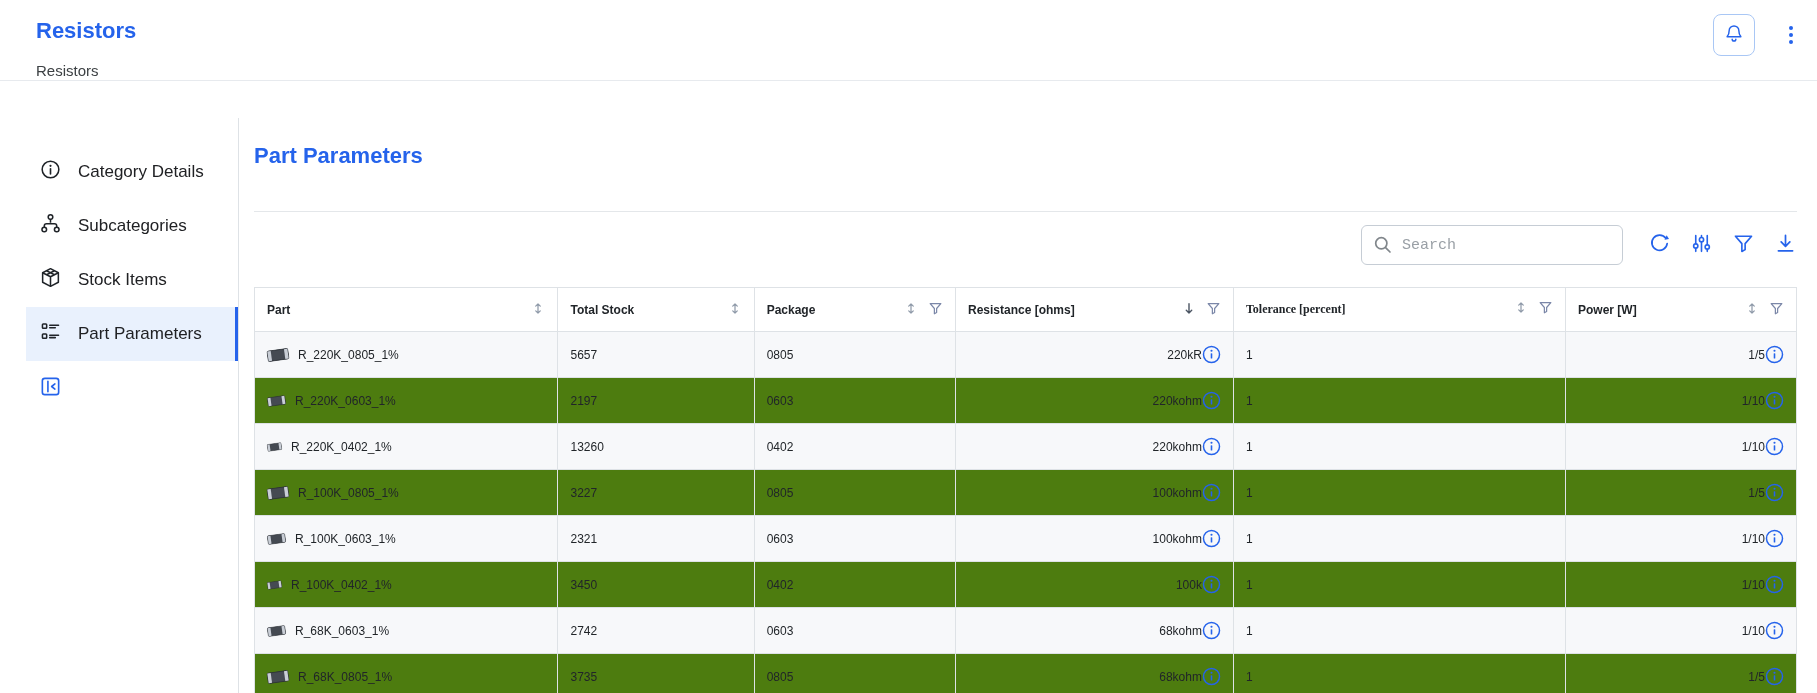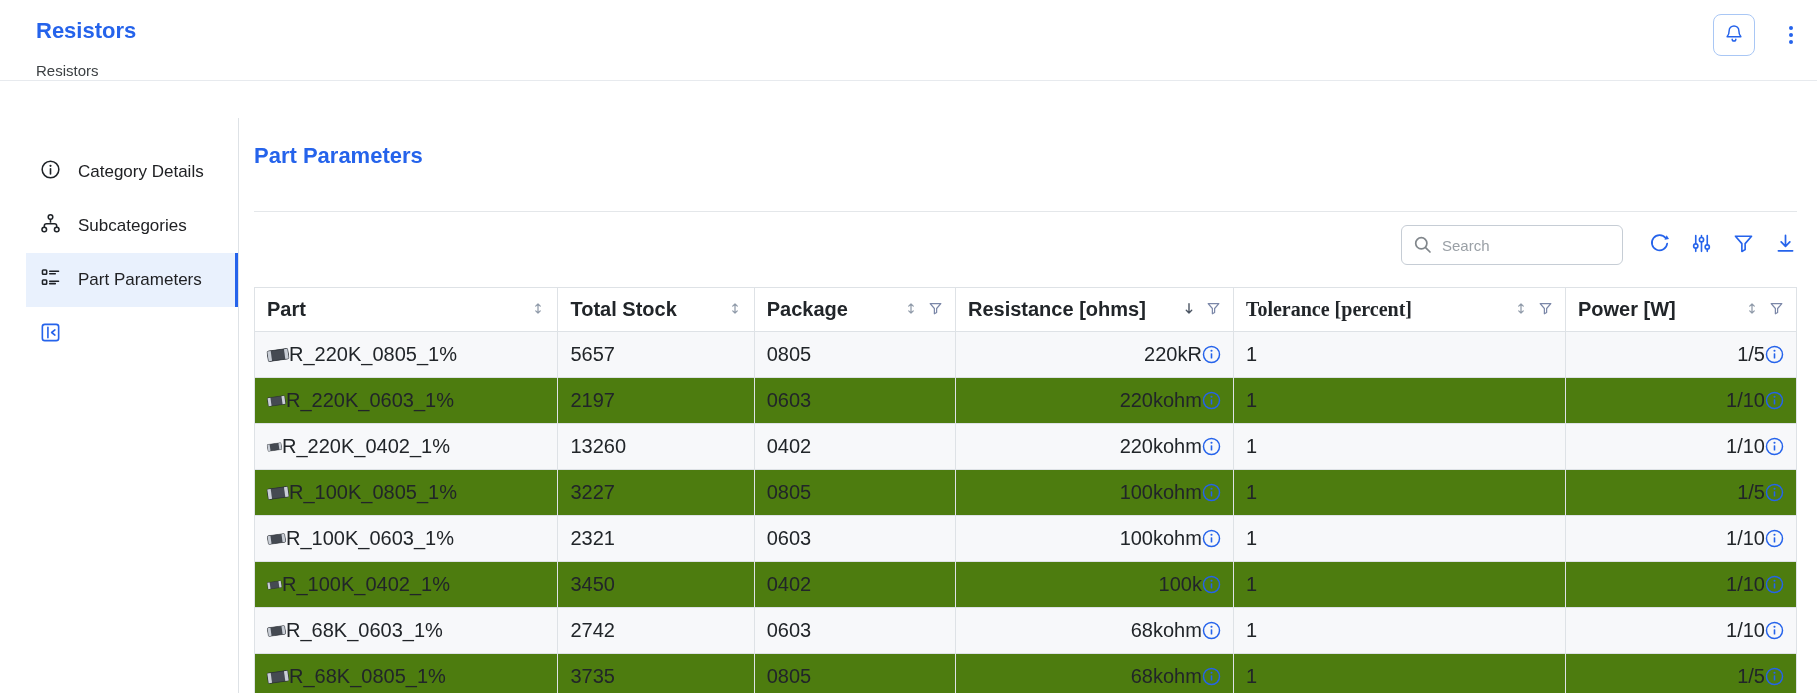--- a/index.html
+++ b/index.html
@@ -21,35 +21,35 @@
   .side-item svg { flex: 0 0 auto; }
   .collapse-btn { margin: 14px 0 0 39px; border: none; background: none; padding: 0; cursor: pointer; }
 
   
   .main { position: absolute; left: 239px; top: 105px; right: 0; bottom: 0; background: #fff; }
   .main-title { position: absolute; left: 15px; top: 38px; font-size: 22px; font-weight: 700; color: var(--accent); }
   .main-divider { position: absolute; left: 15px; right: 20px; top: 106px; border-top: 1px solid #e4e7ea; }
 
   .toolbar { position: absolute; top: 120px; right: 20px; display: flex; align-items: center; gap: 19px; }
   .search-wrap { position: relative; margin-right: 6px; }
-  .search-wrap input { width: 222px; height: 40px; border: 1px solid #c6cdd5; border-radius: 6px; padding: 0 12px 0 40px; font-size: 15px; font-family: Liberation Sans, sans-serif; color: #202124; outline: none; }
+  .search-wrap input { width: 262px; height: 40px; border: 1px solid #c6cdd5; border-radius: 6px; padding: 0 12px 0 40px; font-size: 15px; font-family: Liberation Mono, monospace; color: #202124; outline: none; }
   .search-wrap input::placeholder { color: #9aa0a6; }
   .search-wrap .search-ic { position: absolute; left: 11px; top: 9px; }
   .tool-btn { border: none; background: none; padding: 0; cursor: pointer; display: flex; align-items: center; }
 
   
   .table-wrap { position: absolute; left: 15px; right: 20px; top: 182px; bottom: -60px; overflow: hidden; }
   table { border-collapse: collapse; table-layout: fixed; width: 100%; }
-  th, td { border: 1px solid #dee2e6; padding: 0 12px; text-align: left; font-size: 20px; color: #212529; overflow: hidden; white-space: nowrap; }
+  th, td { border: 1px solid #dee2e6; padding: 0 12px; text-align: left; font-size: 12px; color: #212529; overflow: hidden; white-space: nowrap; }
   th { height: 44px; font-weight: 700; background: #fff; cursor: pointer; }
   td { height: 46px; background: #4d7c0f; }
   tr.stripe td { background: #f7f8fa; }
   .th-inner { display: flex; align-items: center; justify-content: space-between; gap: 6px; }
   .th-icons { display: flex; align-items: center; gap: 10px; }
-  .part-cell { display: flex; align-items: center; gap: 0; }
+  .part-cell { display: flex; align-items: center; gap: 9px; }
   .chip svg { display: block; transform: rotate(-8deg); }
   .val-info { display: flex; align-items: center; justify-content: flex-end; }
   .info-btn { border: none; background: none; padding: 0; cursor: pointer; display: flex; align-items: center; }
 </style>
 </head>
 <body>
 
 <div class="app">
 
   <div class="top">
@@ -88,20 +88,29 @@
     <div class="side-item">
       <span>
         <svg width="23" height="23" viewBox="0 0 24 24" fill="none" stroke="#1f2328" stroke-width="1.6">
             <circle cx="12" cy="5.3" r="2.4"></circle>
             <circle cx="5.5" cy="18.3" r="2.4"></circle>
             <circle cx="18.5" cy="18.3" r="2.4"></circle>
             <path d="M12 7.7v3.5M5.5 15.9v-1.4c0-1.4 1-2.3 2.4-2.3h8.2c1.4 0 2.4.9 2.4 2.3v1.4"></path>
           </svg>
       </span>
       <span>Subcategories</span>
+    </div>
+    <div class="side-item">
+      <span>
+        <svg width="23" height="23" viewBox="0 0 24 24" fill="none" stroke="#1f2328" stroke-width="1.6" stroke-linejoin="round">
+            <path d="M12 2.8 20.2 7v10L12 21.2 3.8 17V7z"></path>
+            <path d="M3.8 7 12 11.2 20.2 7M12 11.2v10M7.9 4.9l8.2 4.2M16.1 4.9 7.9 9.1"></path>
+          </svg>
+      </span>
+      <span>Stock Items</span>
     </div>
     <div class="side-item active">
       <span>
         <svg width="23" height="23" viewBox="0 0 24 24" fill="none" stroke="#1f2328" stroke-width="1.6" stroke-linejoin="round">
             <rect x="3.6" y="4.2" width="4.4" height="4.4" rx="0.8"></rect>
             <rect x="3.6" y="14.6" width="4.4" height="4.4" rx="0.8"></rect>
             <path d="M11.2 5.4h9.2M11.2 8h5.8M11.2 15.8h9.2M11.2 18.4h5.8" stroke-linecap="round"></path>
           </svg>
       </span>
       <span>Part Parameters</span>

